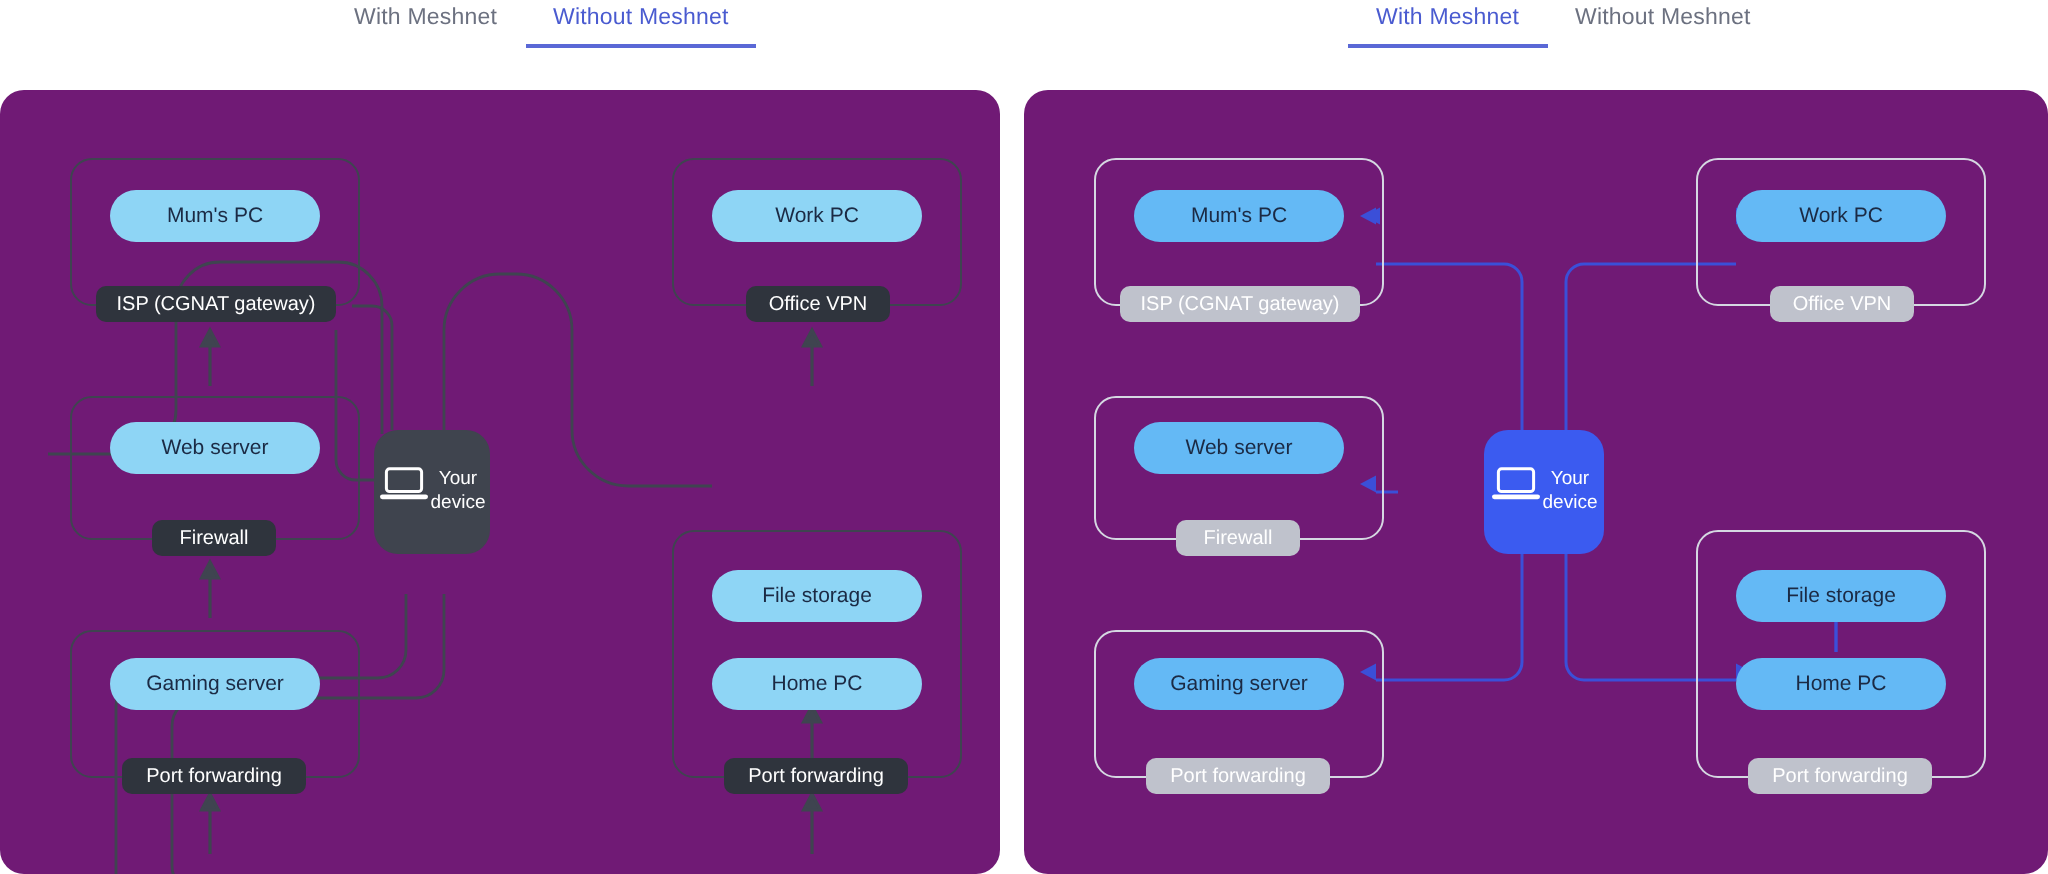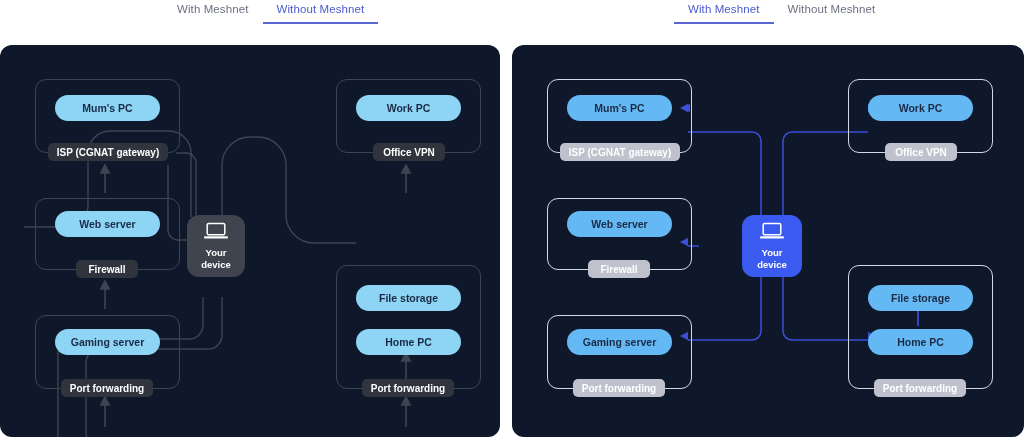--- a/index.html
+++ b/index.html
@@ -21,23 +21,22 @@
     letter-spacing:.1px;
     white-space:nowrap;
     border-bottom:2px solid transparent;
     cursor:pointer;
   }
   .tab.active{color:#4a5bd0;border-bottom-color:#5a68d6;}
 
   
   .panel{
     position:absolute;
-    background:#0f172a;
+    background:#701a75;
     border-radius:12px;
-    font-weight:bold;
   }
 
   
   .group{
     position:absolute;
     border:1.3px solid #3f4450;
     border-radius:11px;
     box-sizing:border-box;
     background:transparent;
   }
@@ -68,21 +67,21 @@
     white-space:nowrap;
     z-index:6;
   }
   .tag.muted{background:#bfc2cc;color:#ffffff;}
 
   
   .device{
     position:absolute;
     background:#3f444e;
     border-radius:12px;
-    display:flex;flex-direction:column;align-items:center;justify-content:center;
+    display:flex;flex-direction:row;align-items:center;justify-content:center;
     color:#ffffff;
     font-size:9.5px;
     line-height:1.22;
     z-index:8;
     box-sizing:border-box;
   }
   .device.blue{background:#3b5bf0;}
   .device .lap{margin-bottom:5px;}
   .device .lbl{text-align:center;}
 

